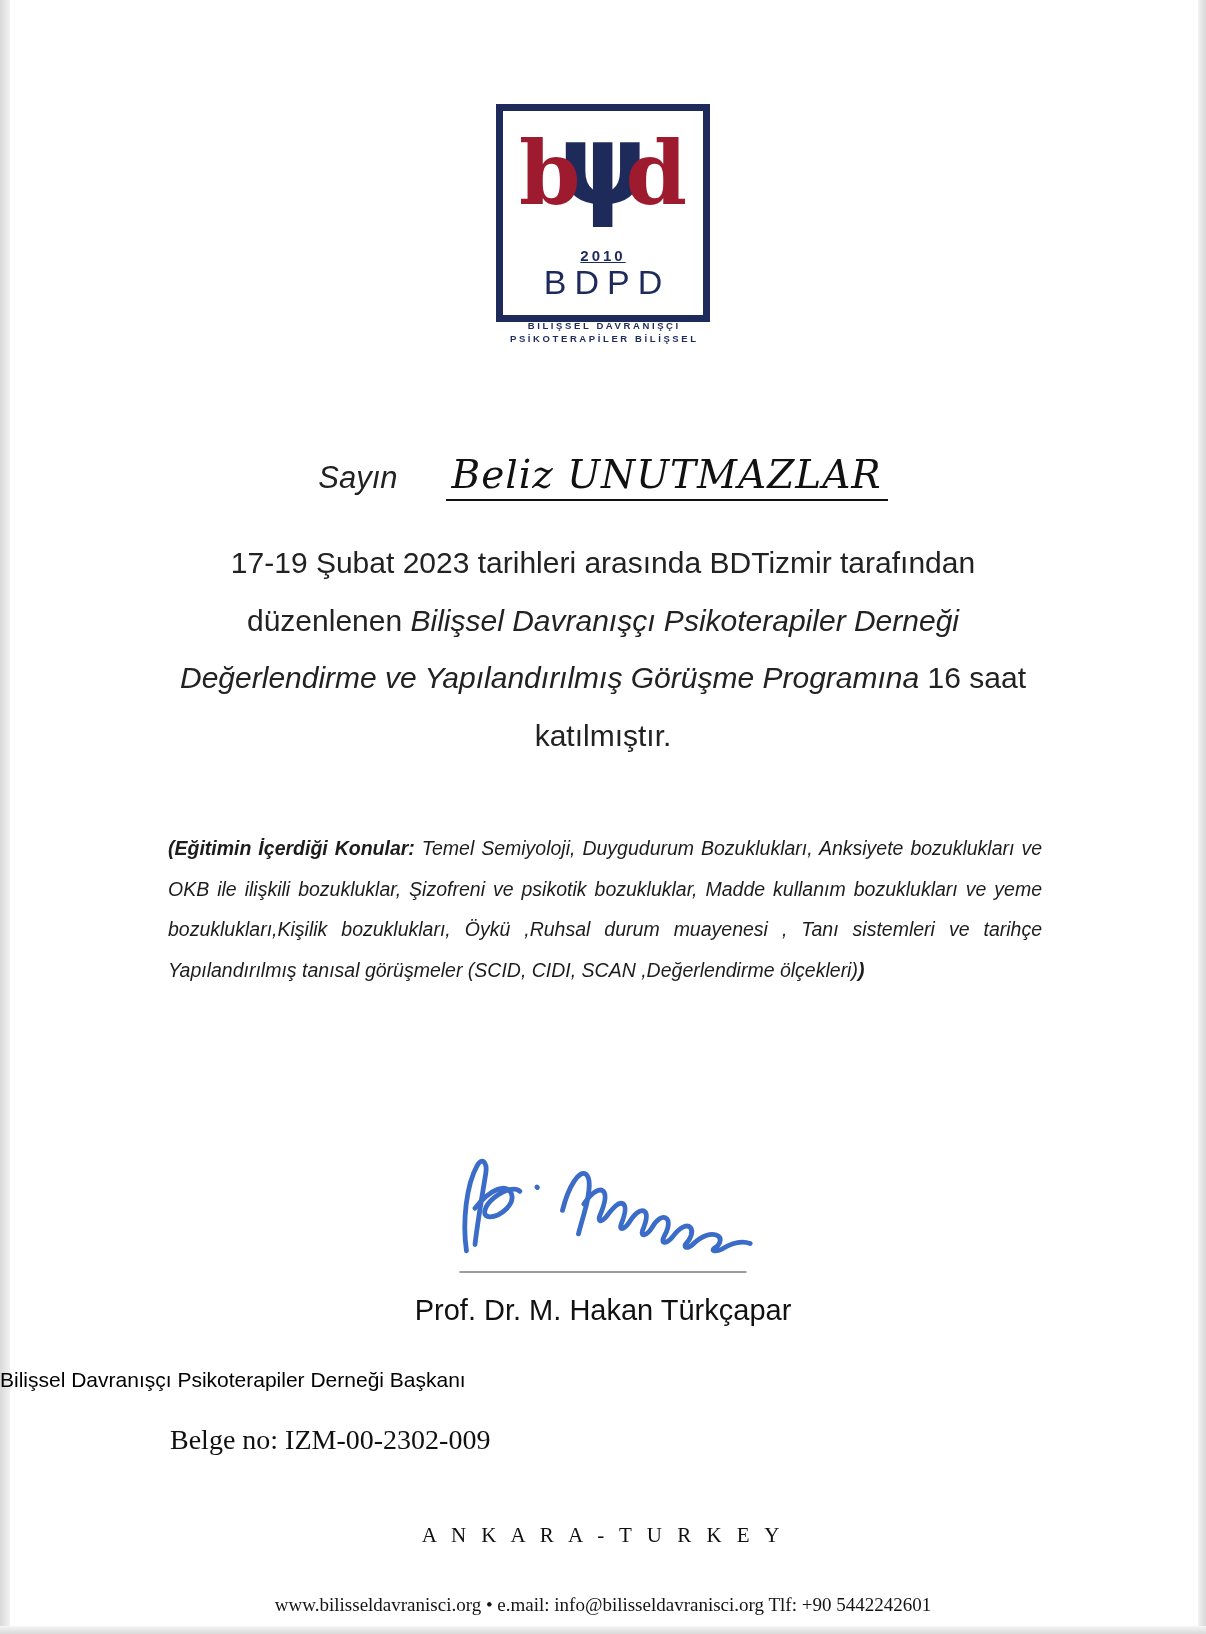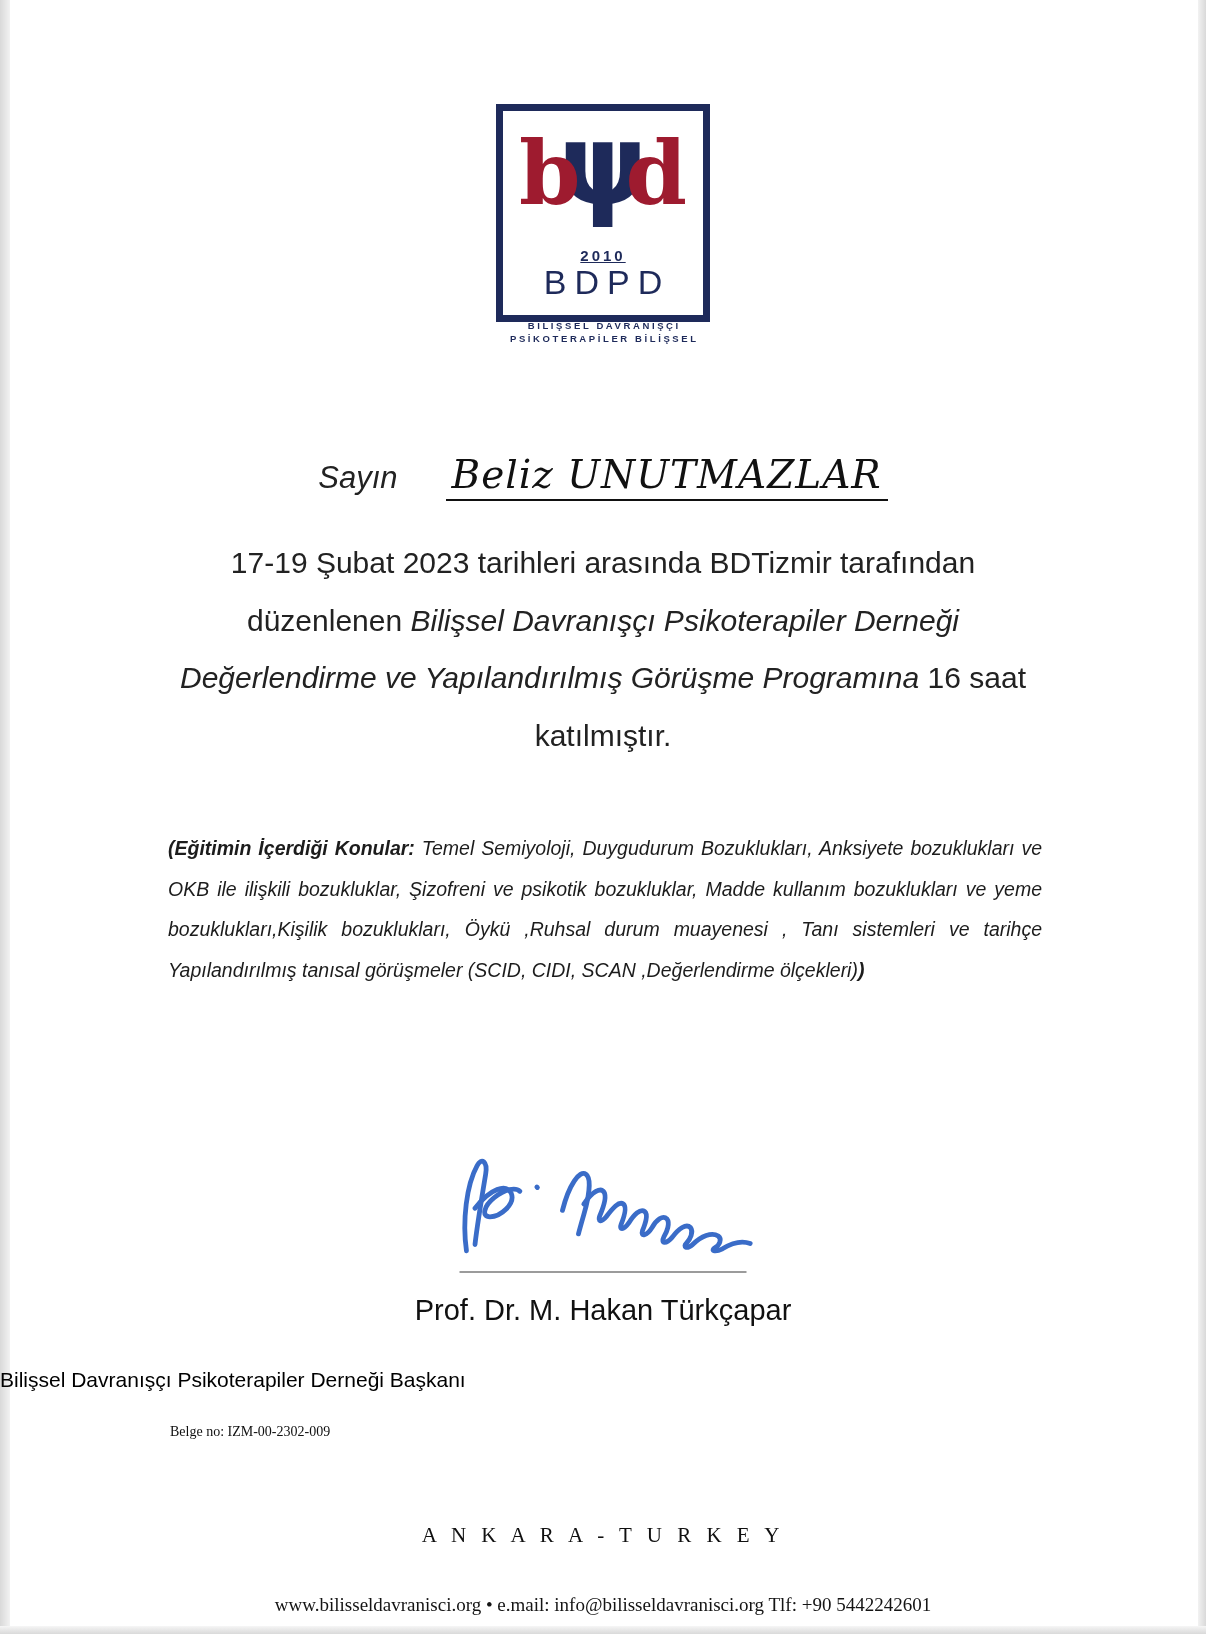--- a/index.html
+++ b/index.html
@@ -107,21 +107,21 @@
     text-align: center; font-size: 29px; color: #111;
   }
   .signer-title {
     position: absolute; top: 1349px; left: 0; width: 100%;
     text-align: left; font-size: 21px; color: #000000; margin-top: 19px;
   }
 
   
   .belge-no {
     position: absolute; top: 1424px; left: 170px;
-    font-family: "Liberation Serif", serif; font-size: 14px; color: #101010;
+    font-family: "Liberation Serif", serif; font-size: 28px; color: #101010;
   }
   .addr1 {
     position: absolute; top: 1477px; left: 0; width: 100%;
     text-align: center; font-family: "Liberation Serif", serif;
     font-size: 22.5px; color: #101010; letter-spacing: 0.5px; word-spacing: 2px;
   }
   .addr2 {
     position: absolute; top: 1523px; left: 0; width: 100%;
     text-align: center; font-family: "Liberation Serif", serif;
     font-size: 21px; color: #101010; letter-spacing: 5px;

